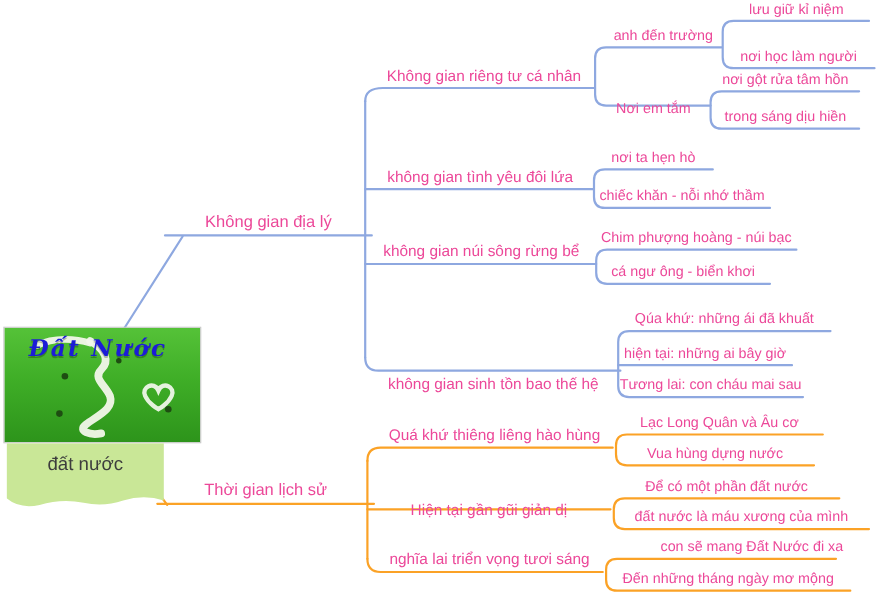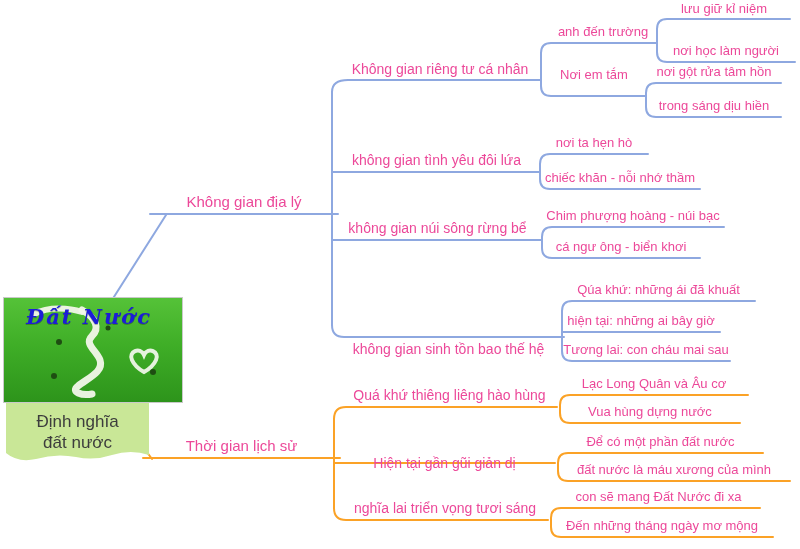--- a/index.html
+++ b/index.html
@@ -80,31 +80,30 @@
       <circle cx="104" cy="30" r="2.5" fill="#1e4d12"></circle>
     </svg>
     <div id="photo-caption">Đất Nước</div>
   </div>
 
   <div id="center-box">
     <svg width="143" height="66" viewBox="0 0 143 66">
       <path d="M0,0 H143 V52 Q125,46 106,52 Q88,58 70,54 Q50,50 30,56 Q12,60 0,50 Z" fill="#C9E797"></path>
     </svg>
     <div id="center-text">
-      <div>Định nghĩa</div>
       <div>đất nước</div>
     </div>
   </div>
 
   <div class="lbl fs15" style="left:150px;top:193px;width:188px;">Không gian địa lý</div>
   <div class="lbl fs14" style="left:340px;top:61px;width:200px;">Không gian riêng tư cá nhân</div>
   <div class="lbl fs13" style="left:548px;top:25px;width:110px;">anh đến trường</div>
   <div class="lbl fs13" style="left:657px;top:2px;width:134px;">lưu giữ kỉ niệm</div>
   <div class="lbl fs13" style="left:657px;top:44px;width:138px;">nơi học làm người</div>
-  <div class="lbl fs13" style="left:541px;top:68px;width:106px;text-align:center;">Nơi em tắm</div>
+  <div class="lbl fs13" style="left:541px;top:92px;width:106px;text-align:center;">Nơi em tắm</div>
   <div class="lbl fs13" style="left:646px;top:65px;width:136px;">nơi gột rửa tâm hồn</div>
   <div class="lbl fs13" style="left:646px;top:99px;width:136px;">trong sáng dịu hiền</div>
 
   <div class="lbl fs14" style="left:333px;top:152px;width:207px;">không gian tình yêu đôi lứa</div>
   <div class="lbl fs13" style="left:540px;top:136px;width:108px;">nơi ta hẹn hò</div>
   <div class="lbl fs13" style="left:535px;top:171px;width:170px;">chiếc khăn - nỗi nhớ thầm</div>
 
   <div class="lbl fs14" style="left:333px;top:220px;width:209px;">không gian núi sông rừng bể</div>
   <div class="lbl fs13" style="left:540px;top:209px;width:186px;">Chim phượng hoàng - núi bạc</div>
   <div class="lbl fs13" style="left:540px;top:240px;width:162px;">cá ngư ông - biển khơi</div>
@@ -117,16 +116,16 @@
   <div class="lbl fs15" style="left:143px;top:437px;width:197px;">Thời gian lịch sử</div>
   <div class="lbl fs14" style="left:340px;top:387px;width:219px;">Quá khứ thiêng liêng hào hùng</div>
   <div class="lbl fs13" style="left:558px;top:377px;width:192px;">Lạc Long Quân và Âu cơ</div>
   <div class="lbl fs13" style="left:558px;top:405px;width:184px;">Vua hùng dựng nước</div>
 
   <div class="lbl fs14" style="left:334px;top:443px;width:221px;margin-top:12px;">Hiện tại gần gũi giản dị</div>
   <div class="lbl fs13" style="left:556px;top:435px;width:209px;">Để có một phần đất nước</div>
   <div class="lbl fs13" style="left:556px;top:463px;width:236px;">đất nước là máu xương của mình</div>
 
   <div class="lbl fs14" style="left:340px;top:500px;width:210px;">nghĩa lai triển vọng tươi sáng</div>
-  <div class="lbl fs13" style="left:552px;top:490px;width:213px;">con sẽ mang Đất Nước đi xa</div>
+  <div class="lbl fs13" style="left:577px;top:490px;width:213px;">con sẽ mang Đất Nước đi xa</div>
   <div class="lbl fs13" style="left:549px;top:519px;width:226px;">Đến những tháng ngày mơ mộng</div>
 
 </div>
 
 </body></html>

